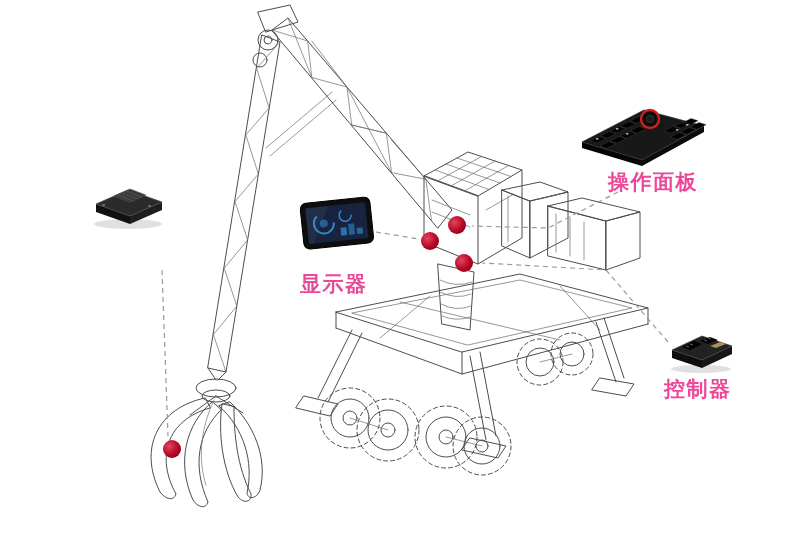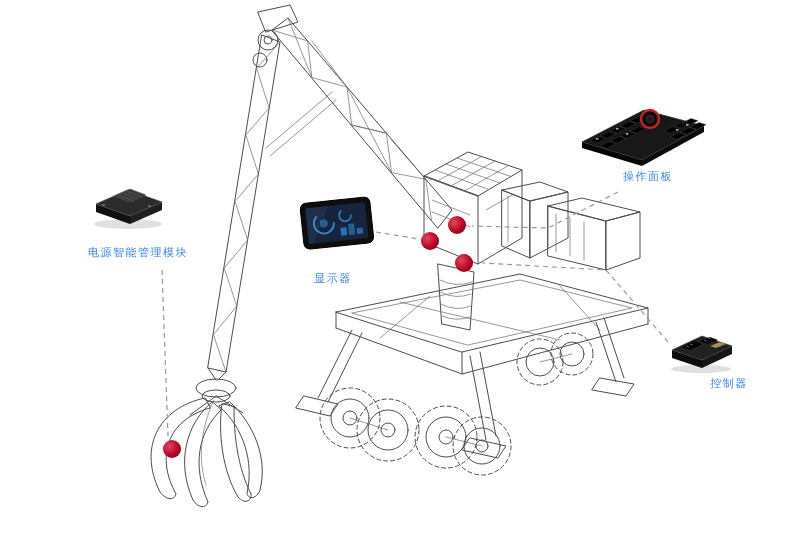--- a/index.html
+++ b/index.html
@@ -2,22 +2,22 @@
 <html><head>
 <meta charset="utf-8">
 <style>
   html,body{margin:0;padding:0;background:#fff;}
   .stage{
     position:relative;width:800px;height:542px;background:#ffffff;
     overflow:hidden;font-family:"DejaVu Sans","Liberation Sans",sans-serif;
   }
   .abs{position:absolute;}
   .label{
-    position:absolute;font-size:11px;color:#3b82f6;text-align:center;
-    letter-spacing:1.5px;line-height:1.2;white-space:nowrap;
+    position:absolute;font-size:21px;color:#ec4899;text-align:center;
+    letter-spacing:1.5px;line-height:1.2;white-space:nowrap;font-weight:bold;
   }
   svg{display:block;}
 </style>
 </head>
 <body>
 
 <div class="stage">
 
   <svg class="abs" style="left:0;top:0;" width="800" height="542" viewBox="0 0 800 542">
     <g fill="none" stroke="#4d4d4d" stroke-width="1" stroke-linejoin="round" stroke-linecap="round">
@@ -183,21 +183,20 @@
     <ellipse cx="35" cy="43" rx="30" ry="4" fill="#000" opacity="0.12"></ellipse>
     <polygon points="6,24 36,34 36,42 6,32" fill="#0e0e0e"></polygon>
     <polygon points="36,34 66,20 66,28 36,42" fill="#161616"></polygon>
     <polygon points="6,24 36,10 66,20 36,34" fill="#222222" stroke="#3c3c3c" stroke-width="0.7"></polygon>
     <polygon points="16,21 28,15 36,18 24,24" fill="#000000"></polygon>
     <polygon points="34,15 44,11 52,14 42,18" fill="#000000"></polygon>
     <path d="M20,20 l3,1 M24,18 l3,1 M38,14 l3,1 M42,12 l3,1" stroke="#8a8a8a" stroke-width="0.7" fill="none"></path>
     <polygon points="44,20 54,16 60,18 50,22" fill="#a89058"></polygon>
   </svg>
 
-  <div class="label" style="left:68px;top:246px;width:140px;">电源智能管理模块</div>
 
   <div class="label" style="left:300px;top:272px;width:66px;">显示器</div>
 
   <div class="label" style="left:608px;top:170px;width:80px;">操作面板</div>
 
-  <div class="label" style="left:698px;top:377px;width:62px;">控制器</div>
+  <div class="label" style="left:664px;top:377px;width:62px;">控制器</div>
 
 </div>
 
 </body></html>

